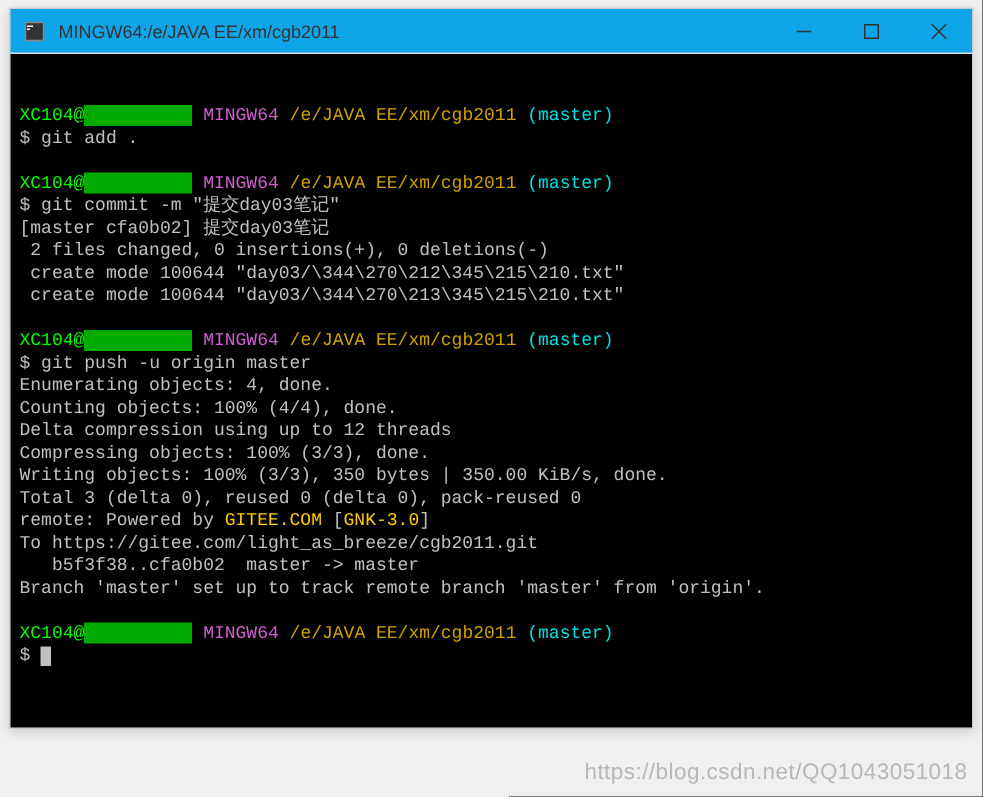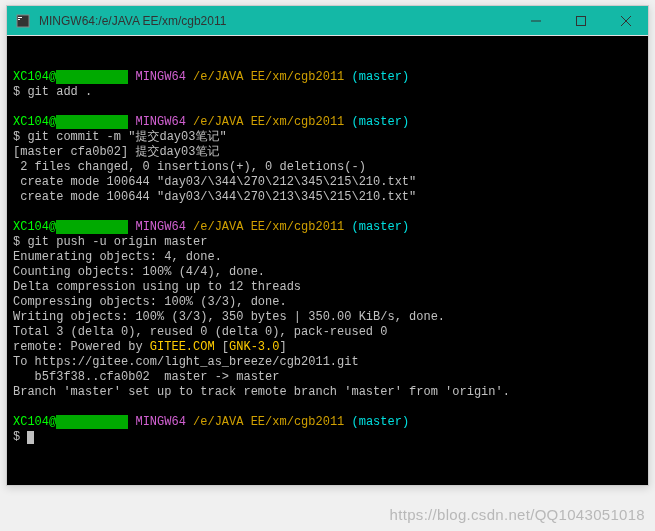--- a/index.html
+++ b/index.html
@@ -1,18 +1,18 @@
 <!DOCTYPE html>
 <html><head>
 <meta charset="utf-8">
 <style>
 * { margin: 0; padding: 0; box-sizing: border-box; }
 body { width: 655px; height: 531px; background: #f0f0f0; font-family: Consolas, monospace; position: relative; }
 .window { width: 643px; height: 481px; margin: 5px auto 0; background: #fff; border: 1px solid #ccc; box-shadow: 0 2px 8px rgba(0,0,0,0.15); }
-.titlebar { height: 30px; display: flex; align-items: center; background: #14b8a6; border-bottom: 1px solid #e0e0e0; }
+.titlebar { height: 30px; display: flex; align-items: center; background: #0ea5e9; border-bottom: 1px solid #e0e0e0; }
 .title-icon { width: 16px; height: 16px; margin: 0 8px; display: inline-block; }
 .title-icon svg { width: 16px; height: 16px; }
 .title-text { flex: 1; font-size: 12px; color: #333; font-family: "Segoe UI", sans-serif; }
 .win-controls { display: flex; }
 .win-btn { width: 45px; height: 30px; display: flex; align-items: center; justify-content: center; color: #333; font-size: 10px; }
 .win-btn svg { width: 10px; height: 10px; }
 .terminal { background: #000; height: 449px; padding: 4px 6px; font-size: 12px; line-height: 15px; color: #c0c0c0; overflow: hidden; white-space: pre; font-family: Consolas, "Courier New", monospace; }
 .green { color: #00ff00; }
 .green-bg { background: #00aa00; color: #00ff00; }
 .magenta { color: #d060d0; }

